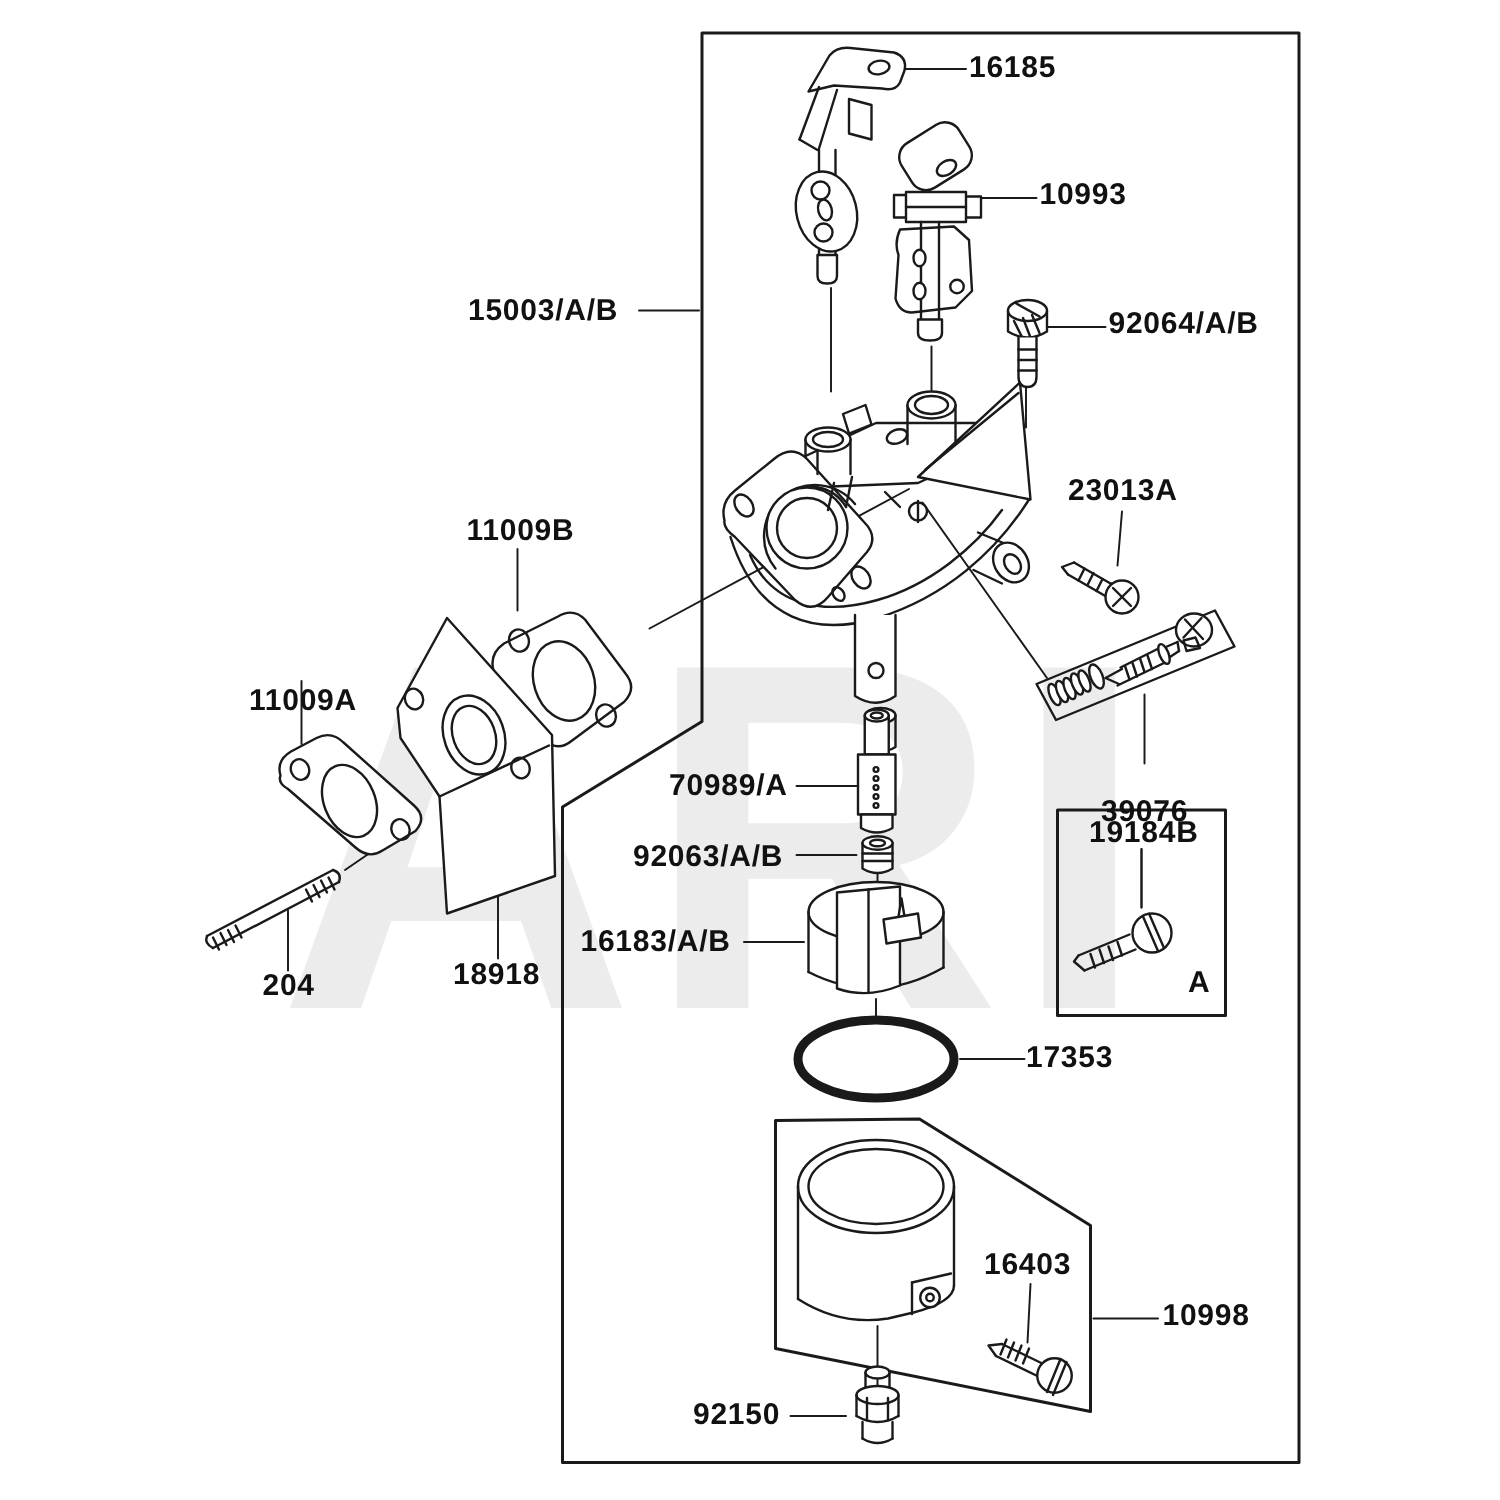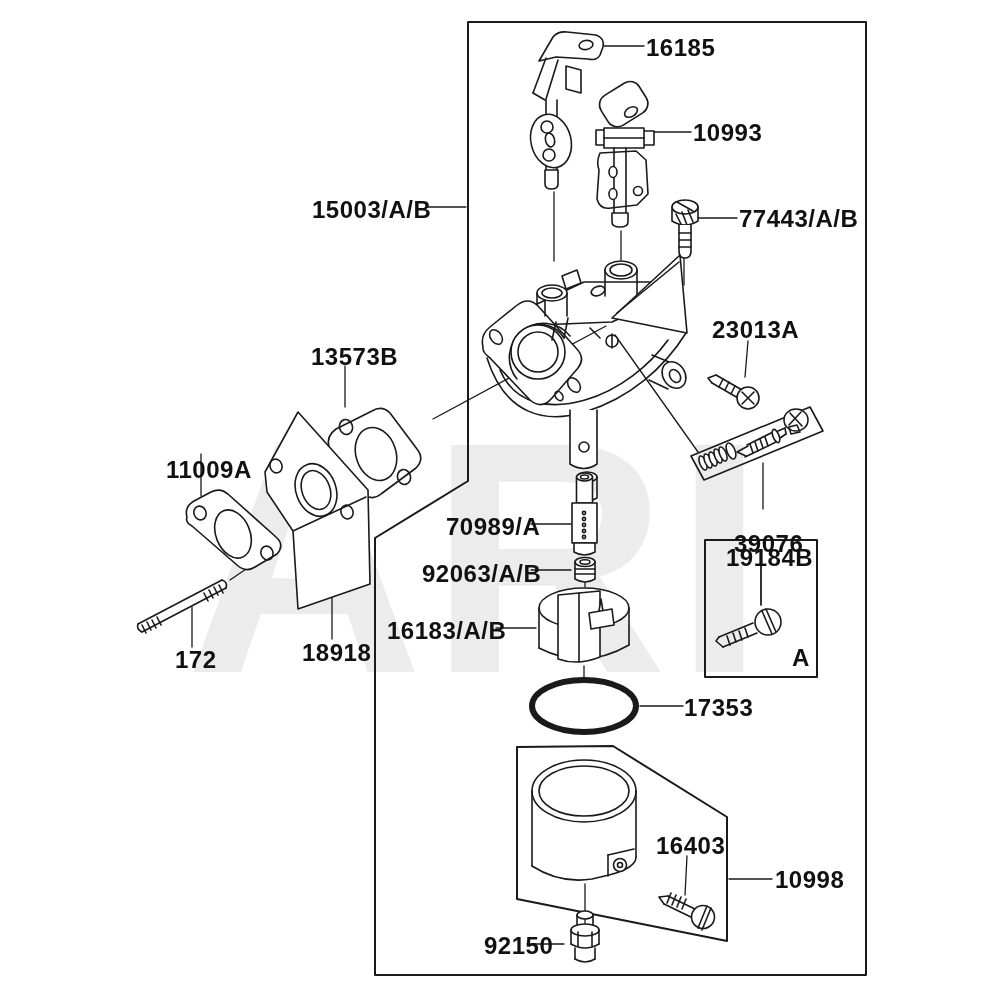--- a/index.html
+++ b/index.html
@@ -7,21 +7,21 @@
          font-family:"Liberation Sans",sans-serif;}
   #watermark{position:absolute;left:185px;top:368px;z-index:0;line-height:1;
              font:700 330px "Liberation Sans",sans-serif;color:#ececec;letter-spacing:6px;
              user-select:none;}
   svg{position:absolute;left:0;top:0;z-index:1;}
   .ln{stroke:#1a1a1a;stroke-width:1.6;fill:none;stroke-linecap:round;stroke-linejoin:round;}
   .fw{fill:#ffffff;}
   .thin{stroke-width:1.3;}
   .thick{stroke-width:2;}
   .oring{stroke-width:6;}
-  .lbl{position:absolute;z-index:3;font-weight:700;font-size:24px;letter-spacing:.5px;
+  .lbl{position:absolute;z-index:3;font-weight:700;font-size:20px;letter-spacing:.5px;
        color:#111;white-space:nowrap;}
 </style>
 </head>
 <body>
 
 <div id="stage">
 
   <div id="watermark">ARI</div>
 
   <svg width="1000" height="1000" viewBox="0 0 1000 1000">
@@ -308,30 +308,30 @@
       <line x1="142" y1="625" x2="146" y2="633"></line>
       <line x1="147" y1="622" x2="151" y2="630"></line>
       <line x1="152" y1="620" x2="156" y2="628"></line>
       <line x1="157" y1="617" x2="161" y2="625"></line>
     </g>
   </svg>
 
   <div class="lbl" style="left:312px;top:196px">15003/A/B</div>
   <div class="lbl" style="left:646px;top:34px">16185</div>
   <div class="lbl" style="left:693px;top:119px">10993</div>
-  <div class="lbl" style="left:739px;top:205px">77443/A/B</div>
+  <div class="lbl" style="left:739px;top:205px">92064/A/B</div>
   <div class="lbl" style="left:712px;top:316px">23013A</div>
   <div class="lbl" style="left:734px;top:530px">39076</div>
   <div class="lbl" style="left:726px;top:544px">19184B</div>
   <div class="lbl" style="left:792px;top:644px">A</div>
   <div class="lbl" style="left:446px;top:513px">70989/A</div>
   <div class="lbl" style="left:422px;top:560px">92063/A/B</div>
   <div class="lbl" style="left:387px;top:617px">16183/A/B</div>
   <div class="lbl" style="left:302px;top:639px">18918</div>
-  <div class="lbl" style="left:175px;top:646px">172</div>
+  <div class="lbl" style="left:175px;top:646px">204</div>
   <div class="lbl" style="left:166px;top:456px">11009A</div>
-  <div class="lbl" style="left:311px;top:343px">13573B</div>
+  <div class="lbl" style="left:311px;top:343px">11009B</div>
   <div class="lbl" style="left:684px;top:694px">17353</div>
   <div class="lbl" style="left:656px;top:832px">16403</div>
   <div class="lbl" style="left:775px;top:866px">10998</div>
-  <div class="lbl" style="left:484px;top:932px">92150</div>
+  <div class="lbl" style="left:462px;top:932px">92150</div>
 
 </div>
 
 </body></html>

